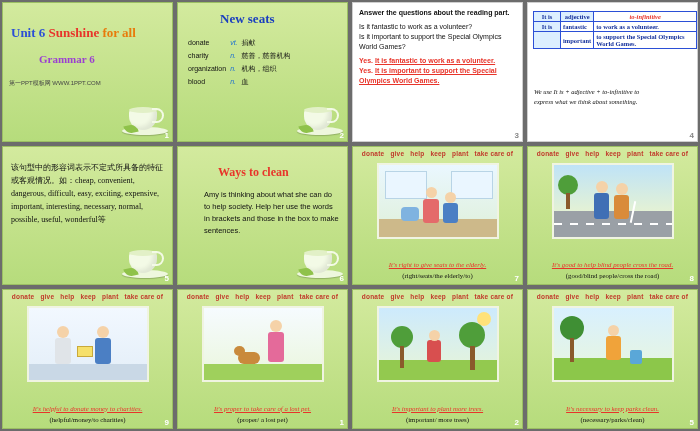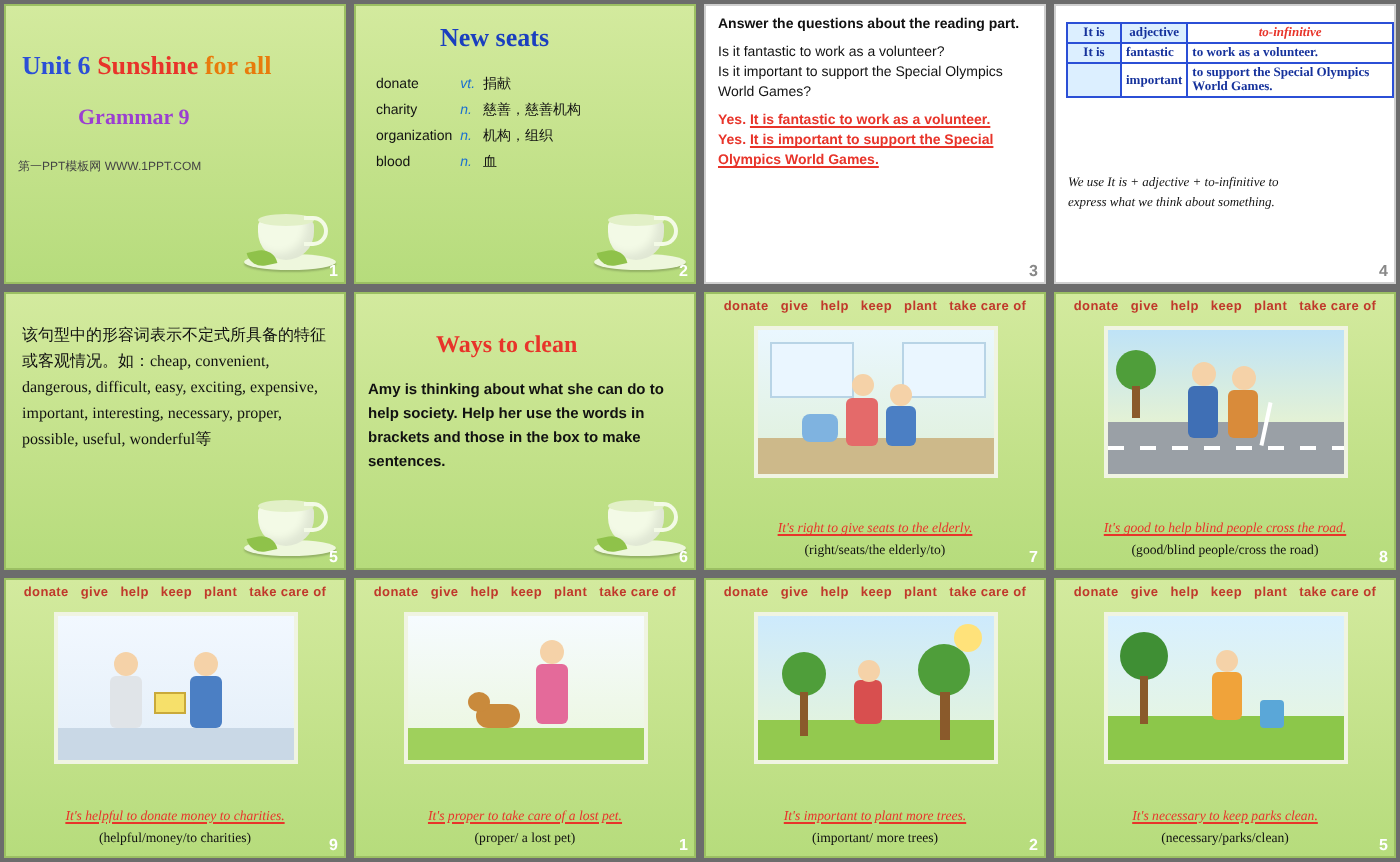--- a/index.html
+++ b/index.html
@@ -45,21 +45,21 @@
   .t4 .c2{background:#dcefff;color:#16329c;font-weight:bold;text-align:center;}
   .t4 .c3{color:#16329c;font-weight:bold;}
   .t4 .it{font-style:italic;color:#e8342a;}
   .s4note{position:absolute;left:6px;top:84px;font-size:6.5px;color:#111;font-family:"Liberation Serif",serif;font-style:italic;line-height:10px;}
 
   
   .s5{padding:14px 8px;font-size:8px;line-height:13px;color:#111;font-family:"Liberation Serif",serif;}
 
   
   .t6h{position:absolute;left:40px;top:18px;font-size:12px;font-weight:bold;color:#e8342a;font-family:"Liberation Serif",serif;}
-  .s6b{position:absolute;left:6px;top:42px;right:8px;font-size:7.5px;line-height:12px;color:#111;font-weight:bold;}
+  .s6b{position:absolute;left:26px;top:42px;right:8px;font-size:7.5px;line-height:12px;color:#111;}
 
   
   .ptop{position:absolute;left:0;top:3px;width:100%;text-align:center;font-size:6.5px;color:#c0392b;font-weight:bold;letter-spacing:.2px;}
   .ptop span{margin:0 2px;}
   .pic{position:absolute;left:50%;transform:translateX(-50%);top:16px;width:118px;height:72px;border:2px solid #f0f4e2;background:#cfe6f5;overflow:hidden;}
   .cap{position:absolute;left:0;bottom:16px;width:100%;text-align:center;font-size:6.8px;color:#e8342a;font-style:italic;font-family:"Liberation Serif",serif;text-decoration:underline;}
   .cap2{position:absolute;left:0;bottom:5px;width:100%;text-align:center;font-size:6.8px;color:#111;font-family:"Liberation Serif",serif;}
 
   
   .sky{position:absolute;inset:0;background:linear-gradient(180deg,#bfe3f7 0%,#e7f3d2 70%,#cfe3a4 100%);}
@@ -79,21 +79,21 @@
 </head>
 <body>
 
 <div class="grid">
 
   <div class="cell">
     <div class="slide green">
       <div class="t1a">
         <span class="a">Unit 6 </span><span class="b">Sunshine</span><span class="c"> for all</span>
       </div>
-      <div class="t1b">Grammar 9</div>
+      <div class="t1b">Grammar 6</div>
       <div class="t1c">第一PPT模板网 WWW.1PPT.COM</div>
       <div class="cup">
         <div class="saucer"></div>
           <div class="cupbody"></div>
           <div class="cuprim"></div>
           <div class="handle"></div>
           <div class="leaf"></div>
       </div>
       <div class="num">1</div>
     </div>
@@ -176,21 +176,21 @@
       <div class="s4note">
         <div>We use It is + adjective + to-infinitive to</div>
         <div>express what we think about something.</div>
       </div>
       <div class="num" style="color:#888">4</div>
     </div>
   </div>
 
   <div class="cell">
     <div class="slide green">
-      <div class="s5">该句型中的形容词表示不定式所具备的特征或客观情况。如：cheap, convenient, dangerous, difficult, easy, exciting, expensive, important, interesting, necessary, proper, possible, useful, wonderful等</div>
+      <div class="s5">该句型中的形容词表示不定式所具备的特征或客观情况。如：cheap, convenient, dangerous, difficult, easy, exciting, expensive, important, interesting, necessary, normal, possible, useful, wonderful等</div>
       <div class="cup">
         <div class="saucer"></div>
           <div class="cupbody"></div>
           <div class="cuprim"></div>
           <div class="handle"></div>
           <div class="leaf"></div>
       </div>
       <div class="num">5</div>
     </div>
   </div>

